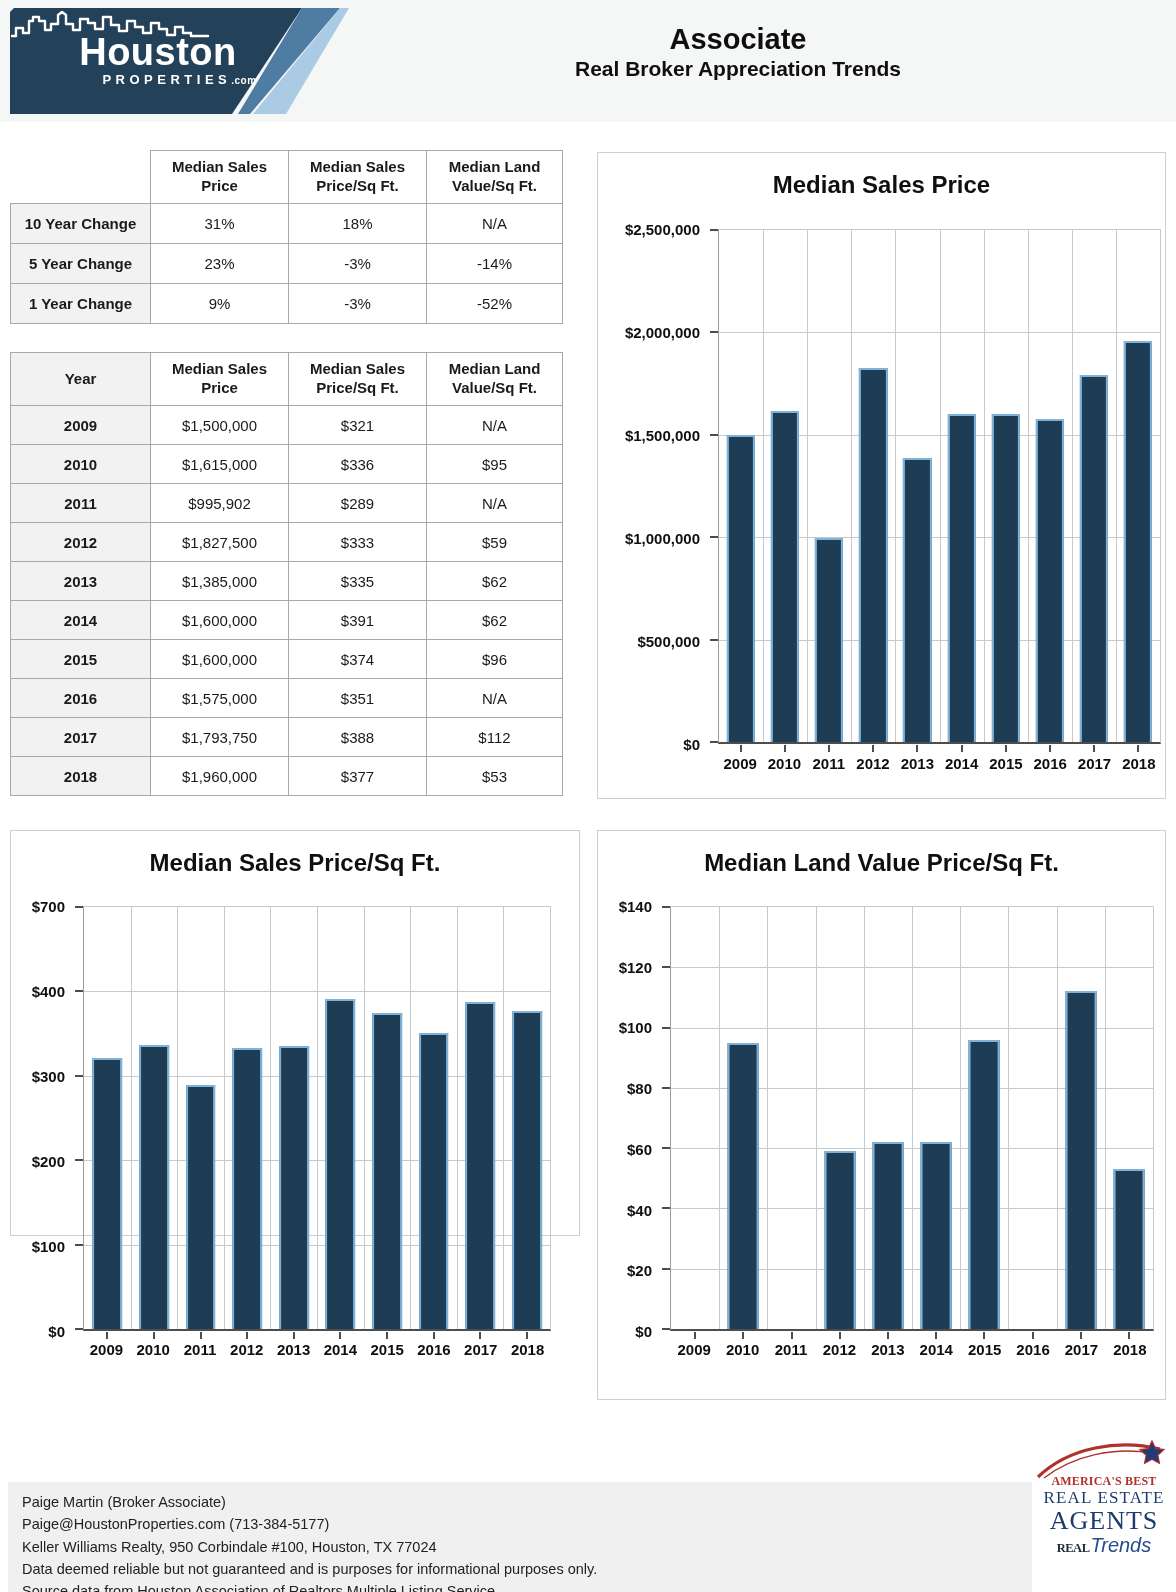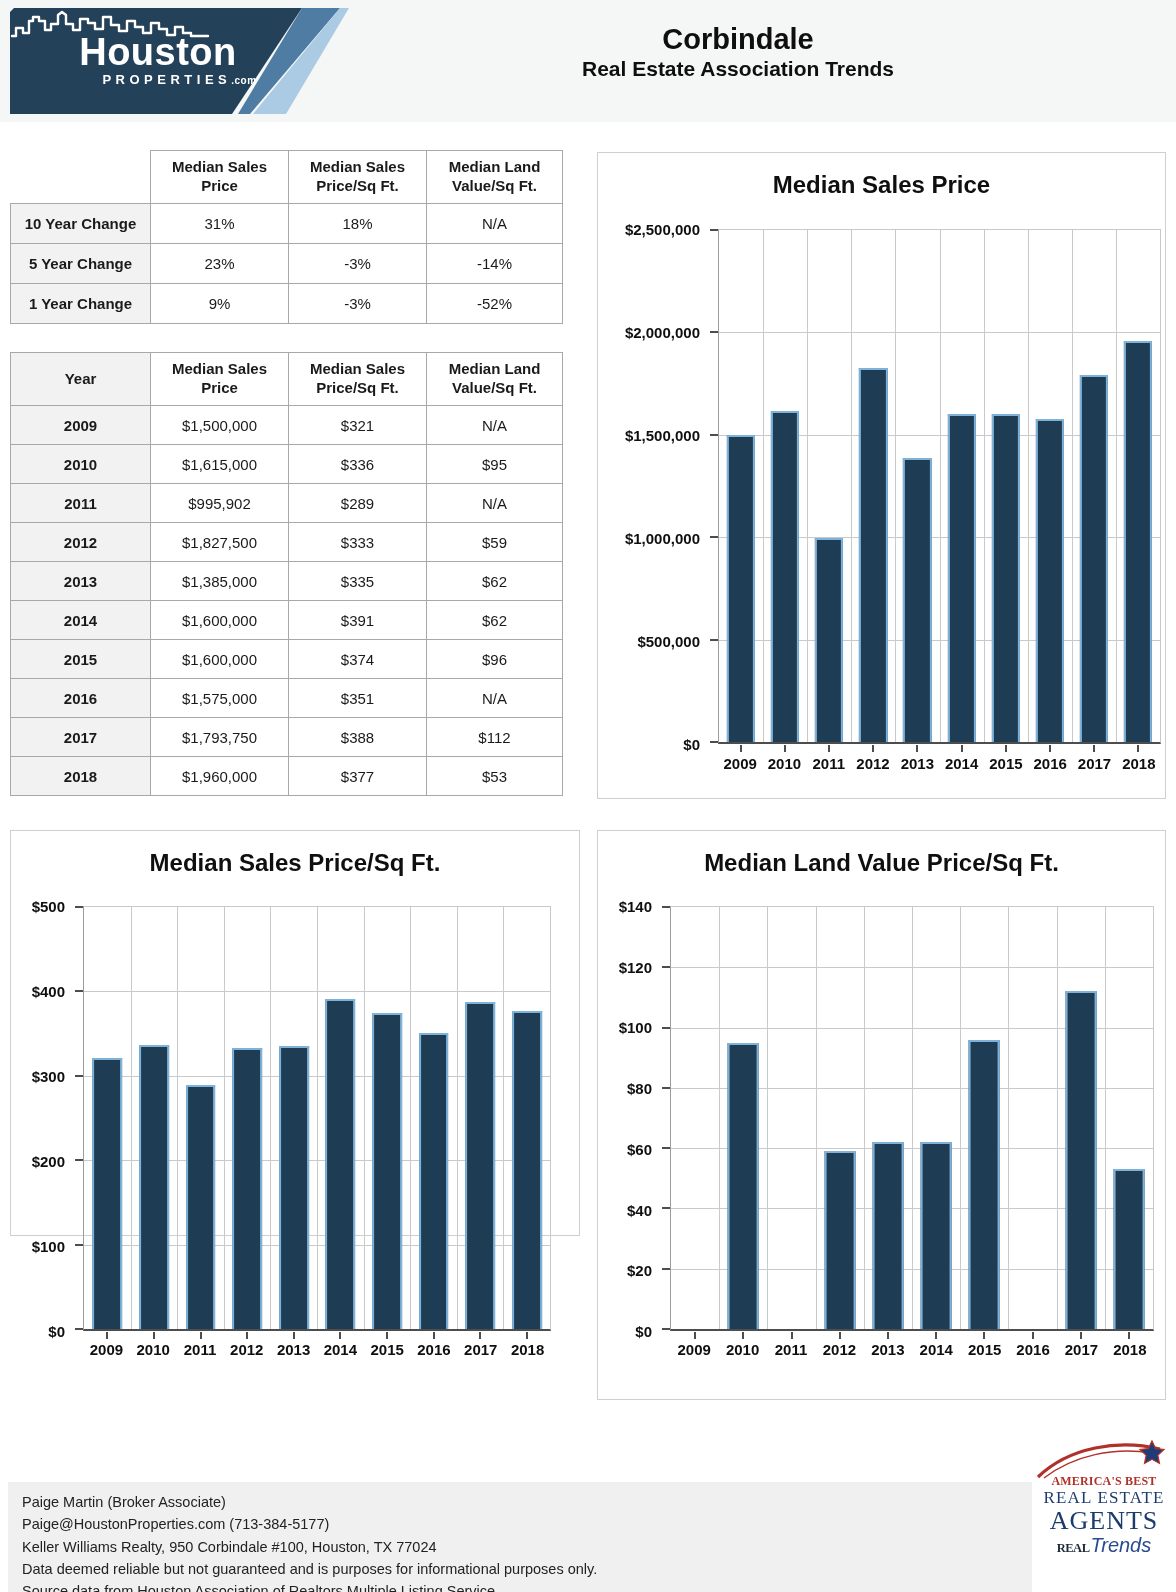--- a/index.html
+++ b/index.html
@@ -90,22 +90,22 @@
       </svg>
       <div class="logo-inner">
         <svg class="skyline" width="200" height="30" viewBox="0 0 200 30">
           <path d="M2 28 L6 28 L6 20 L13 20 L13 25 L19 25 L19 13 L23 13 L23 9 L29 9 L29 13 L35 13 L35 22 L41 22 L41 16 L48 16 L48 7 L52 4 L56 7 L56 16 L63 16 L63 22 L70 22 L70 11 L78 11 L78 15 L85 15 L85 21 L93 21 L93 9 L101 9 L101 17 L109 17 L109 23 L117 23 L117 13 L125 13 L125 19 L133 19 L133 25 L141 25 L141 15 L149 15 L149 21 L157 21 L157 27 L165 27 L165 19 L173 19 L173 25 L181 25 L181 28 L198 28" fill="none" stroke="#ffffff" stroke-width="2.4" stroke-linejoin="round" stroke-linecap="round"></path>
         </svg>
         <div class="brand">Houston</div>
         <div class="brand-sub"><span>PROPERTIES</span><span class="dotcom">.com</span></div>
       </div>
     </div>
     <div class="titles">
-      <div class="page-title">Corbindale</div>
-      <div class="page-subtitle">Real Estate Association Trends</div>
+      <div class="page-title">Associate</div>
+      <div class="page-subtitle">Real Broker Appreciation Trends</div>
     </div>
   </div>
 
   <table class="data-table" id="change-table">
       <colgroup>
         <col style="width: 140px;">
         <col style="width: 138px;">
         <col style="width: 138px;">
         <col style="width: 136px;">
       </colgroup>
@@ -282,21 +282,21 @@
       </div>
     </section>
   <section class="chart-panel chart-2">
       <div class="chart-title">Median Sales Price/Sq Ft.</div>
       <div class="chart-yaxis">
         <div class="ylabel" style="top: 100%;">$0</div>
         <div class="ylabel" style="top: 80%;">$100</div>
         <div class="ylabel" style="top: 60%;">$200</div>
         <div class="ylabel" style="top: 40%;">$300</div>
         <div class="ylabel" style="top: 20%;">$400</div>
-        <div class="ylabel" style="top: 0%;">$500</div>
+        <div class="ylabel" style="top: 0%;">$700</div>
       </div>
       <div class="chart-plot">
         <div class="ytick" style="top: 100%;"></div>
         <div class="hgrid" style="top: 80%;"></div>
         <div class="ytick" style="top: 80%;"></div>
         <div class="hgrid" style="top: 60%;"></div>
         <div class="ytick" style="top: 60%;"></div>
         <div class="hgrid" style="top: 40%;"></div>
         <div class="ytick" style="top: 40%;"></div>
         <div class="hgrid" style="top: 20%;"></div>

